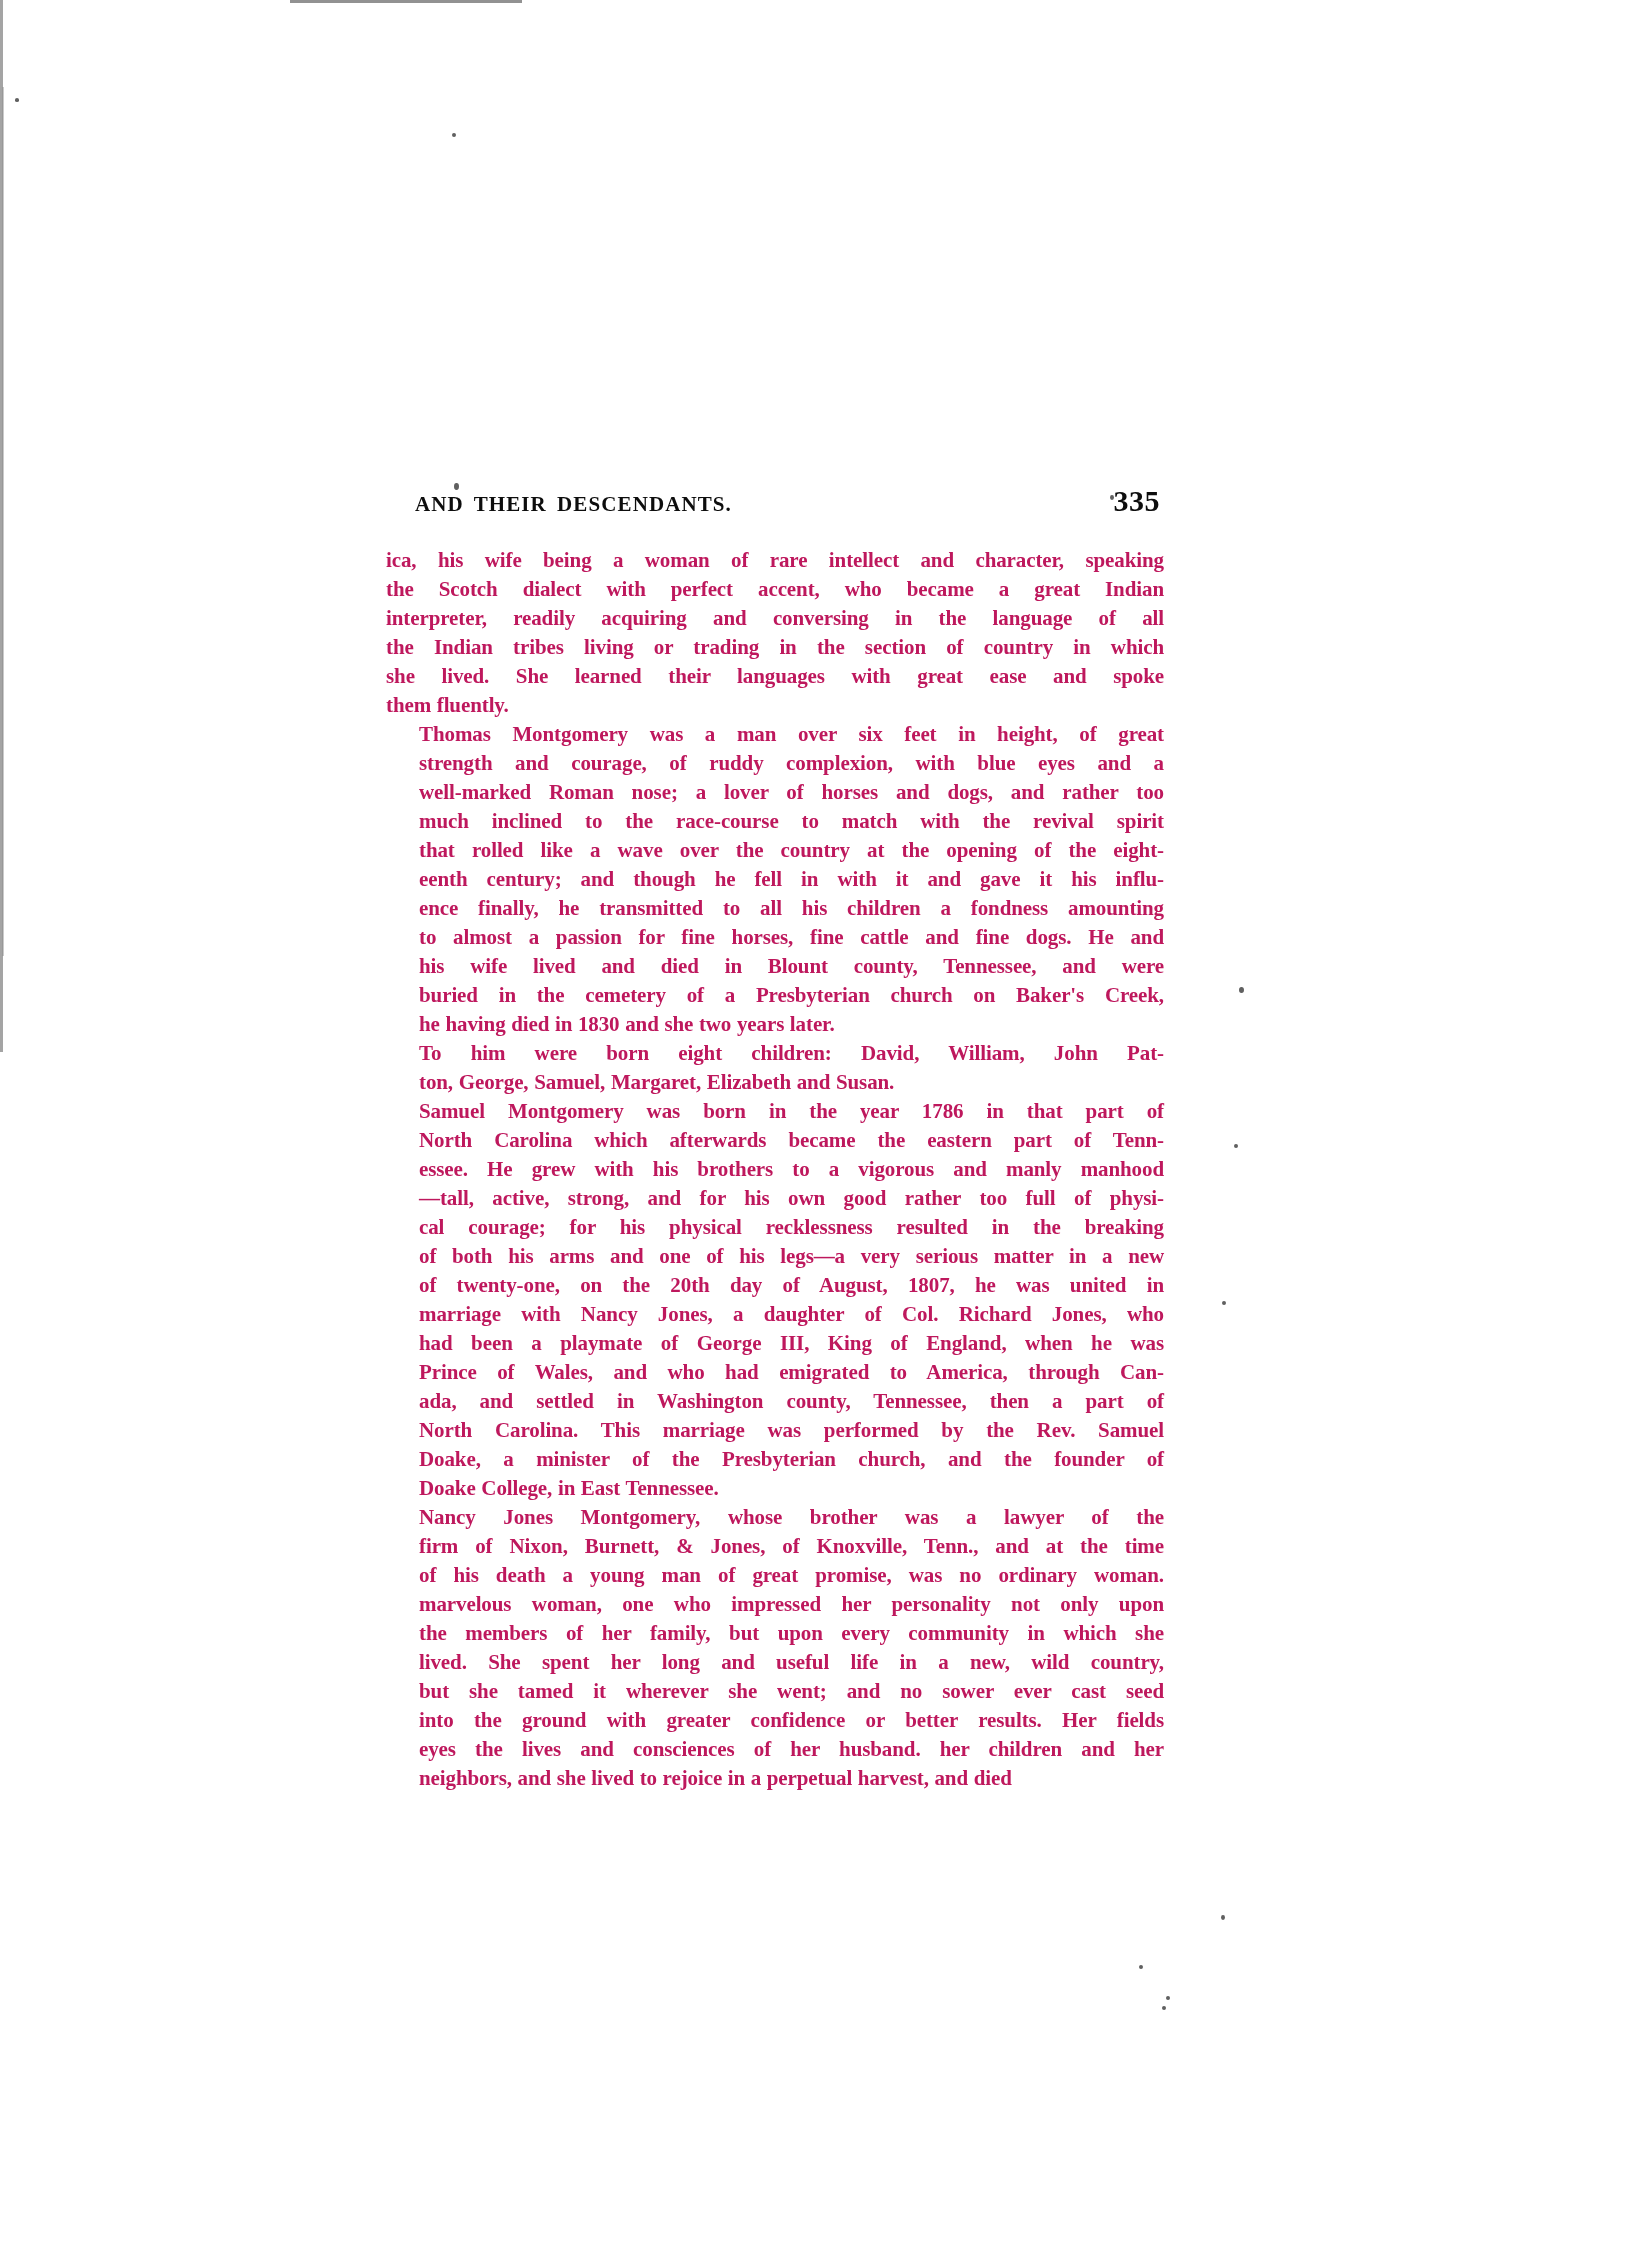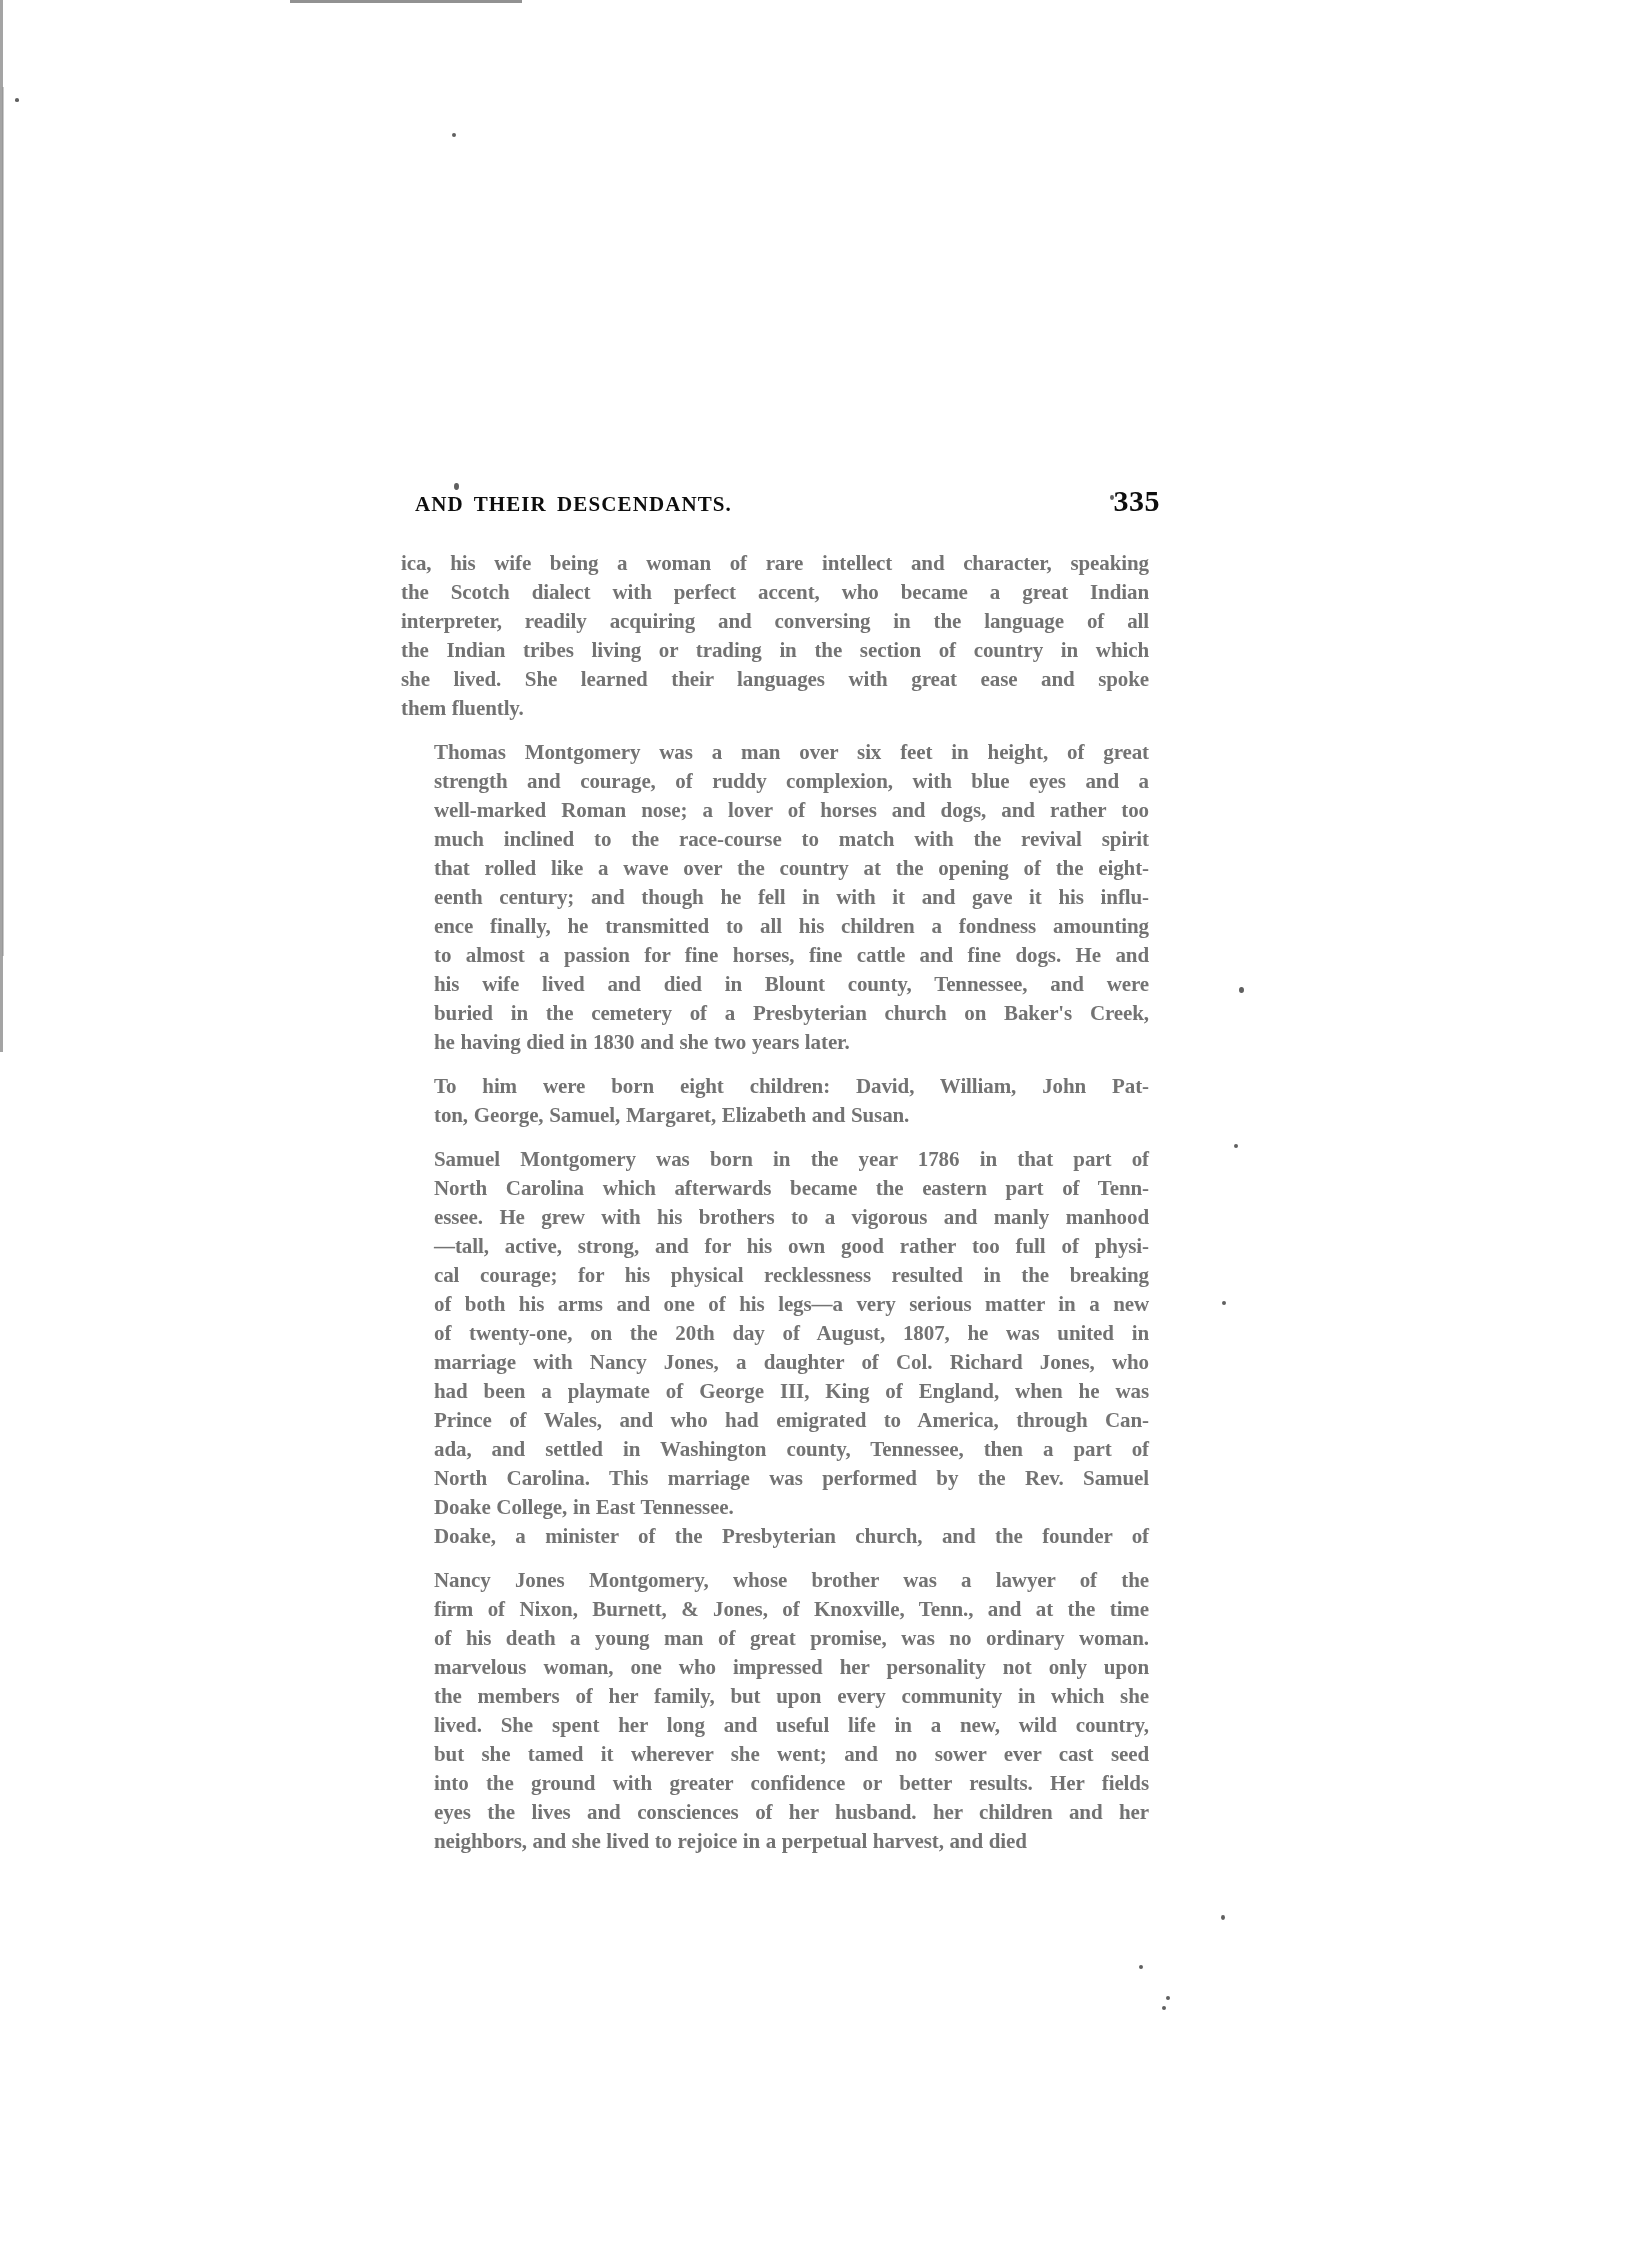--- a/index.html
+++ b/index.html
@@ -94,26 +94,26 @@
     position: absolute;
     right: 4px;
     top: -7.7px;
     font-size: 30px;
     font-weight: bold;
     color: #0d0d0d;
     letter-spacing: 0.5px;
   }
 
   .body-text p {
-    margin: 15px;
+    margin: 0;
     text-align: justify;
     text-justify: inter-word;
     font-size: 21px;
     line-height: 29px;
-    color: #737373;
+    color: #be185d;
     font-weight: bold;
     letter-spacing: -0.1px;
     word-spacing: 0.5px;
     text-indent: 0;
     -webkit-font-smoothing: none;
   }
 
   .body-text p.indent {
     text-indent: 33px;
   }
@@ -195,22 +195,22 @@
           <span class="line">essee.   He grew with his brothers to a vigorous and manly manhood</span>
           <span class="line">—tall,  active, strong, and for his own good rather too full of  physi-</span>
           <span class="line">cal  courage; for  his  physical recklessness resulted in the breaking</span>
           <span class="line">of both his arms and one of his legs—a very serious matter in a   new</span>
           <span class="line">of  twenty-one,  on  the  20th  day of August, 1807, he was united in</span>
           <span class="line">marriage with Nancy Jones, a daughter of Col. Richard Jones,  who</span>
           <span class="line">had been a playmate of George III, King of England, when he  was</span>
           <span class="line">Prince of Wales, and who had emigrated to America,  through  Can-</span>
           <span class="line">ada, and  settled  in  Washington county, Tennessee, then a part of</span>
           <span class="line">North Carolina.   This marriage was performed by the Rev.  Samuel</span>
+          <span class="line">Doake, a minister of  the  Presbyterian  church,  and the founder of</span>
           <span class="line last">Doake College, in East Tennessee.</span>
-          <span class="line">Doake, a minister of  the  Presbyterian  church,  and the founder of</span>
         </p>
         <p class="indent">
           <span class="line first-indent">Nancy  Jones  Montgomery,  whose  brother was a lawyer of the</span>
           <span class="line">firm of Nixon, Burnett, &amp; Jones, of Knoxville, Tenn., and at the time</span>
           <span class="line">of his death a young man of great promise, was no ordinary woman.</span>
           <span class="line">marvelous woman, one who impressed her personality not only  upon</span>
           <span class="line">the members of her family, but upon every community in which she</span>
           <span class="line">lived.   She spent her long and useful life in  a  new,  wild  country,</span>
           <span class="line">but she tamed it wherever she went; and  no  sower  ever  cast  seed</span>
           <span class="line">into the ground with greater confidence or better results.   Her fields</span>

